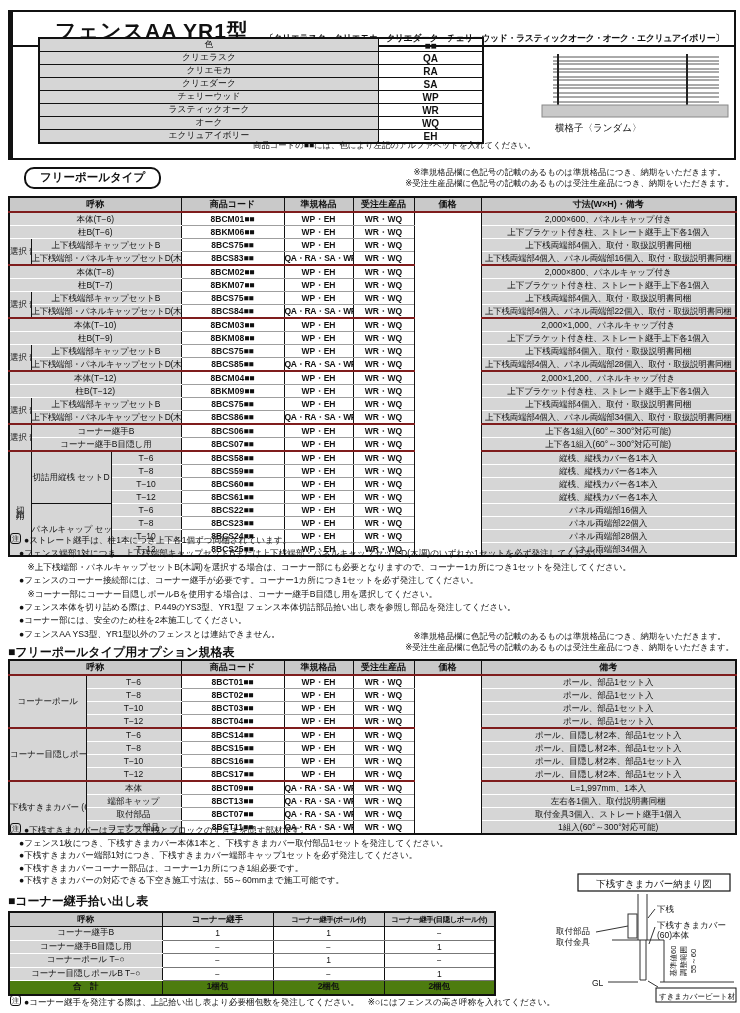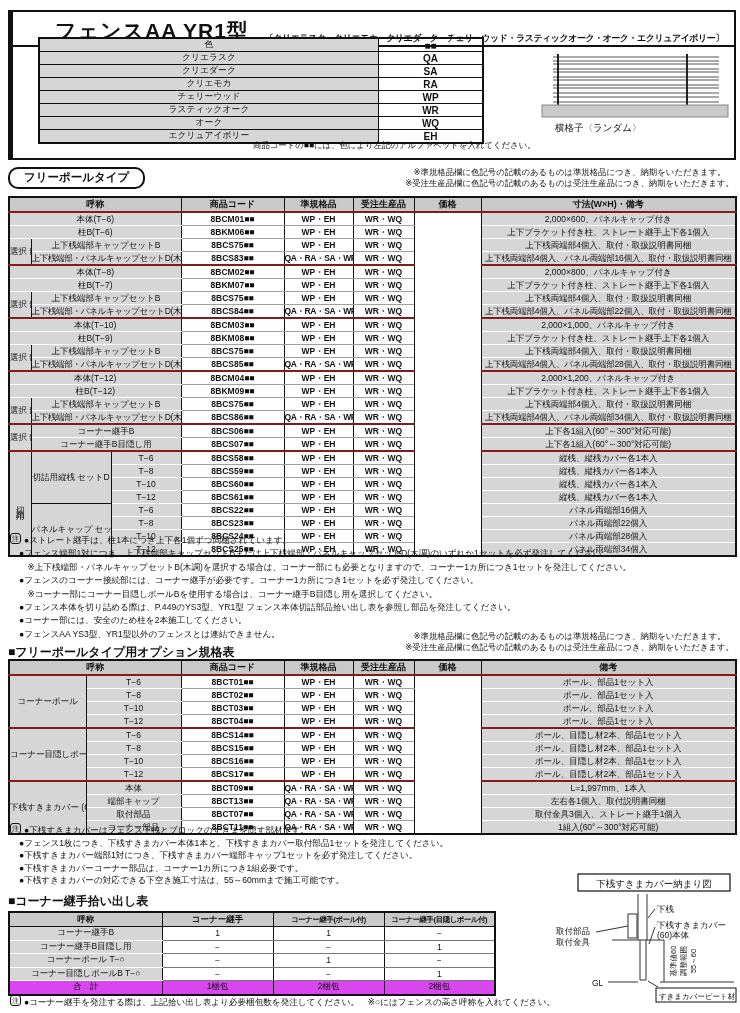--- a/index.html
+++ b/index.html
@@ -12,21 +12,21 @@
   #page-title{font-size:21px;font-weight:bold;letter-spacing:1px}
   #title-note{font-size:9px;font-weight:bold;margin-left:16px;letter-spacing:-0.5px}
   table.ct{position:absolute;left:25px;top:25px;border-collapse:collapse;border:2px solid #111}
   table.ct td{border:1px solid #111;text-align:center;height:11.7px;padding:0;font-size:8.8px}
   table.ct td.n{background:#d6d6d6;width:338px}
   table.ct td.c{width:103px;font-weight:bold;font-size:10px}
   #ct-note{left:240px;top:128px;font-size:8.4px}
   #fence-svg{left:528px;top:40px}
   #fence-cap{left:542px;top:110px;font-size:9.5px}
   
-  .pill{left:8px;top:167px;border:2px solid #111;border-radius:10px;padding:1px 14px 2px;font-weight:bold;font-size:11.5px}
+  .pill{left:24px;top:167px;border:2px solid #111;border-radius:10px;padding:1px 14px 2px;font-weight:bold;font-size:11.5px}
   .stdnotes{right:6px;text-align:center;font-size:8.4px;line-height:11px}
   .h2{font-weight:bold;font-size:12px}
   
   table.dt{border-collapse:collapse;table-layout:fixed;border:2px solid #111}
   table.dt th{background:#c9c9c9;border:1px solid #111;font-size:9px;font-weight:bold;height:13px;padding:0}
   table.dt td{padding:0;height:12px;font-size:8.5px;text-align:center;vertical-align:middle;
               white-space:nowrap;overflow:hidden;line-height:11px}
   td.bar{background:#d6d6d6;border-bottom:1px solid #fff;border-left:1px solid #111;border-right:1px solid #111}
   td.code{font-weight:bold;border:1px solid #9f9f9f;border-left:1px solid #111;border-right:1px solid #111}
   td.cc{font-weight:bold;border:1px solid #9f9f9f;border-left:1px solid #111;border-right:1px solid #111}
@@ -39,21 +39,21 @@
   .tiny2{font-size:7.6px;letter-spacing:-0.2px}
   tr.sep td{border-top:2px solid #7f1d1d}
   tr.subsep td{border-top:1.5px solid #111}
   
   table.ct3{border-collapse:collapse;table-layout:fixed;border:2px solid #111}
   table.ct3 th{background:#c9c9c9;border:1px solid #111;font-size:8.5px;height:13px;padding:0;font-weight:bold}
   table.ct3 th.sq{font-size:7.4px;letter-spacing:-0.4px}
   table.ct3 td{border:1px solid #777;border-left:1px solid #111;border-right:1px solid #111;
                text-align:center;font-size:8.5px;height:12.5px;padding:0}
   table.ct3 td.bar{border-bottom:1px solid #fff}
-  table.ct3 tr.total td{background:#d946ef;border-top:1.5px solid #111;font-weight:normal}
+  table.ct3 tr.total td{background:#4d7c0f;border-top:1.5px solid #111;font-weight:bold}
   
   .fnote{font-size:8.6px;line-height:11.4px;white-space:pre-wrap}
   .fnote.compact{line-height:10.6px}
   .badge{display:inline-block;border:1px solid #111;border-radius:3px;font-size:7px;line-height:9px;
          padding:0 1px;margin-right:3px;vertical-align:2px}
   
   #diagram{left:552px;top:848px}
   #diagram text{font-size:8.5px;fill:#111}
   #diagram .t{font-size:9.5px}
   #diagram .s{font-size:7.5px}
@@ -70,26 +70,26 @@
     <tbody id="ct-body">
       <tr>
         <td class="n">色</td>
         <td class="c">■■</td>
       </tr>
     <tr>
           <td class="n">クリエラスク</td>
           <td class="c">QA</td>
         </tr>
         <tr>
+          <td class="n">クリエモカ</td>
+          <td class="c">RA</td>
+        </tr>
+        <tr>
           <td class="n">クリエダーク</td>
           <td class="c">SA</td>
-        </tr>
-        <tr>
-          <td class="n">クリエモカ</td>
-          <td class="c">RA</td>
         </tr>
         <tr>
           <td class="n">チェリーウッド</td>
           <td class="c">WP</td>
         </tr>
         <tr>
           <td class="n">ラスティックオーク</td>
           <td class="c">WR</td>
         </tr>
         <tr>

